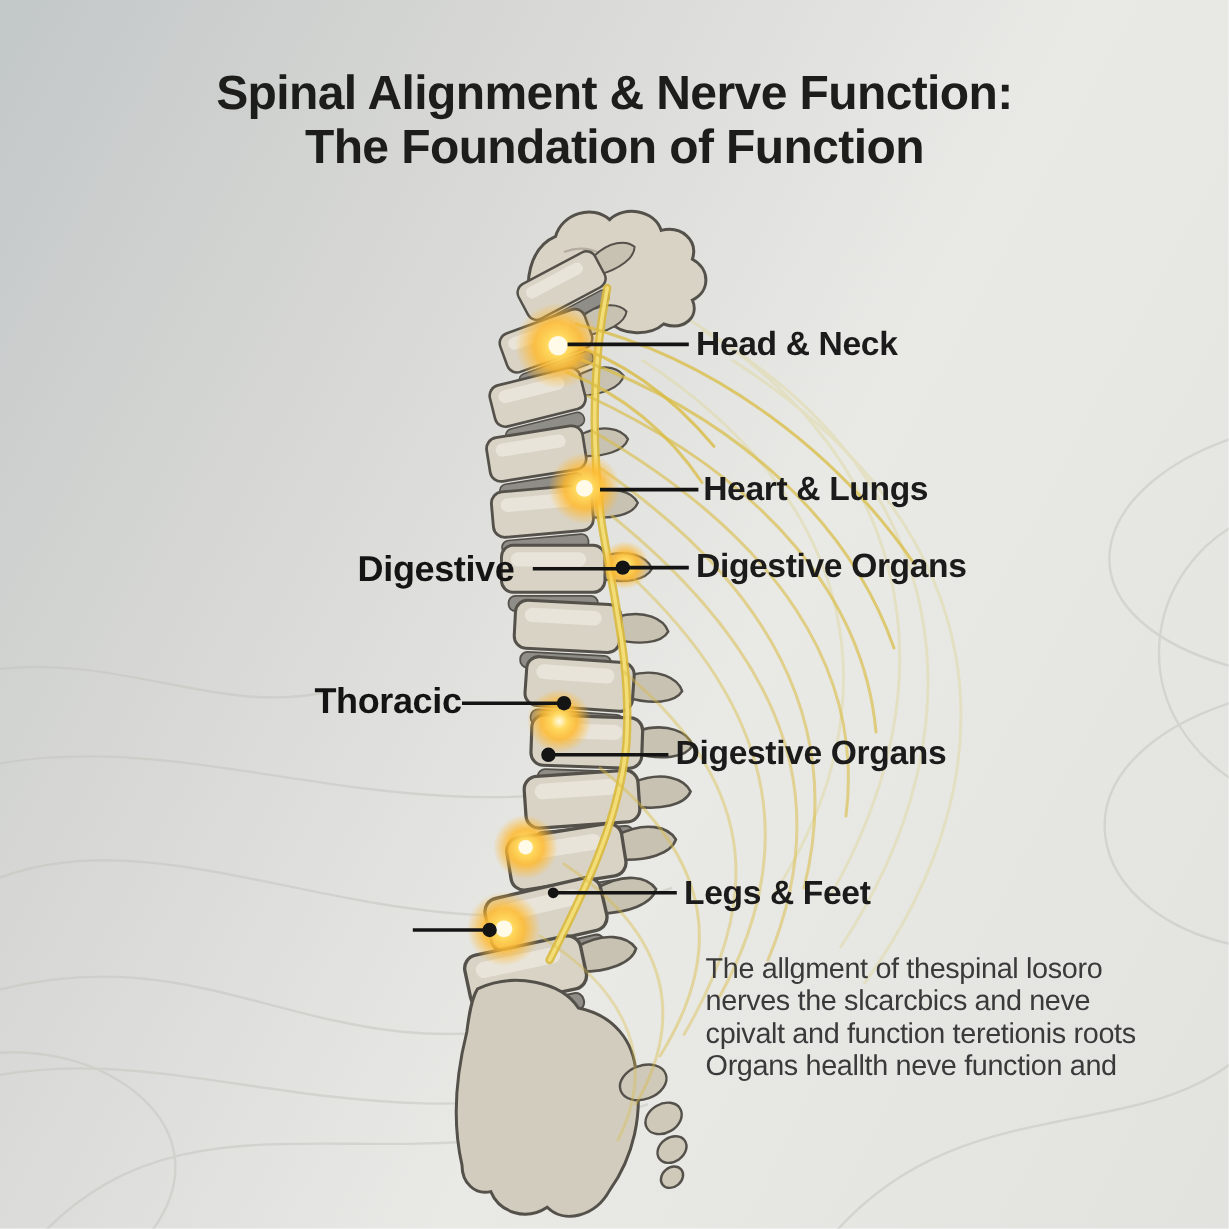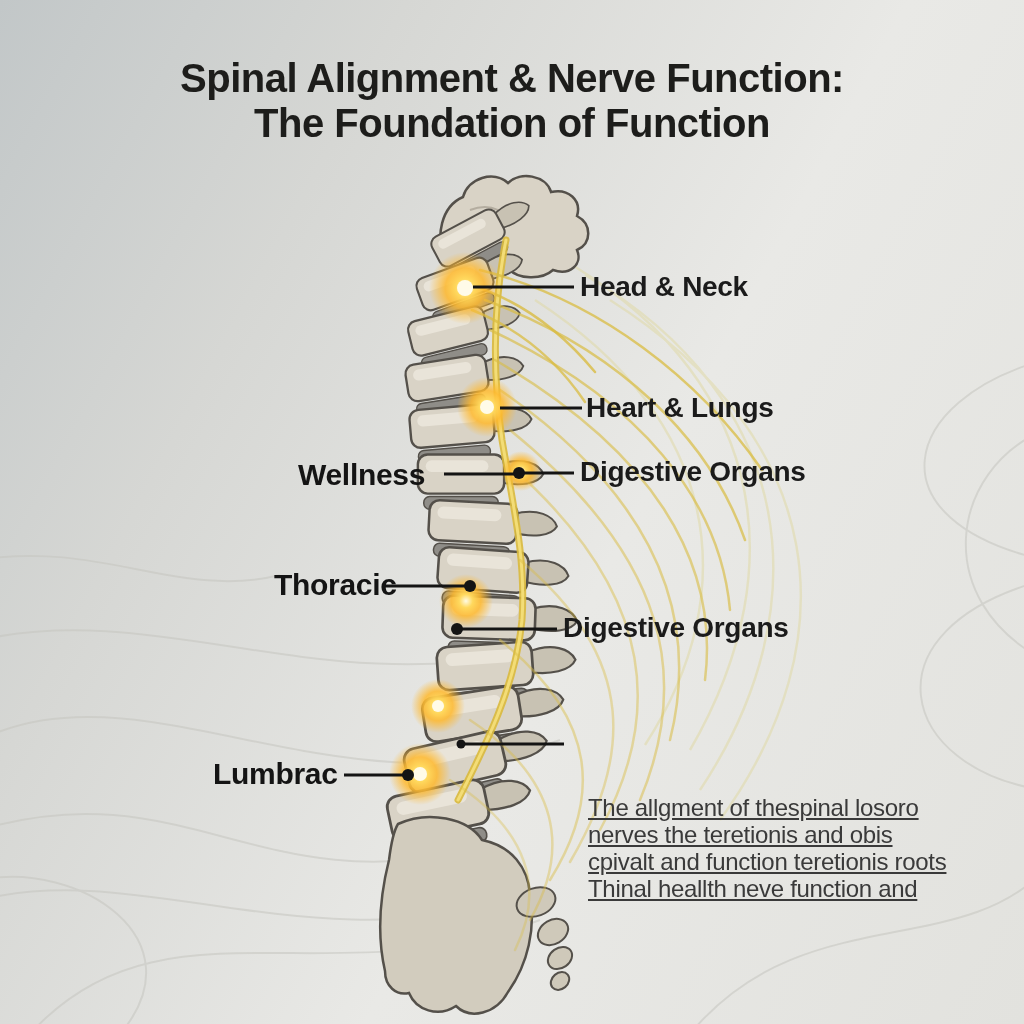--- a/index.html
+++ b/index.html
@@ -11,21 +11,21 @@
   svg.layer{position:absolute;left:0;top:0;width:1024px;height:1024px;}
   .title{
     position:absolute;top:56px;left:0;width:100%;text-align:center;
     font-size:40px;font-weight:700;color:#1d1d1b;line-height:45px;letter-spacing:-0.5px;
   }
   .lbl{position:absolute;transform:translateY(-50%);white-space:nowrap;}
   .lbl.region{font-weight:700;font-size:30px;color:#141414;letter-spacing:-0.3px;}
   .lbl.func{font-weight:700;font-size:28px;color:#1b1b1b;letter-spacing:-0.3px;}
   .caption{
     position:absolute;left:588px;top:794px;width:372px;
-    font-size:24px;line-height:27px;color:#3a3a3a;letter-spacing:-0.3px;text-decoration:underline;
+    font-size:24px;line-height:27px;color:#3a3a3a;letter-spacing:-0.3px;
   }
 </style>
 </head>
 <body>
 
 <div class="stage">
 
   <svg class="layer" viewBox="0 0 1024 1024" aria-hidden="true">
     <defs>
       <radialGradient id="glow">
@@ -137,29 +137,29 @@
       <circle cx="408" cy="775" r="6" stroke="none"></circle>
       <circle cx="461" cy="744" r="4.5" stroke="none"></circle>
     </g>
   </svg>
 
   <div class="title">
     <div>Spinal Alignment &amp; Nerve Function:</div>
     <div>The Foundation of Function</div>
   </div>
 
-  <div class="lbl region" style="left:298px;top:475px;">Wellness</div>
-  <div class="lbl region" style="left:262px;top:585px;margin-left:12px;">Thoracic</div>
-  <div class="lbl region" style="left:213px;top:774px;">Lumbrac</div>
+  <div class="lbl region" style="left:298px;top:475px;">Digestive</div>
+  <div class="lbl region" style="left:262px;top:585px;">Thoracic</div>
 
   <div class="lbl func" style="left:580px;top:287px;">Head &amp; Neck</div>
   <div class="lbl func" style="left:586px;top:408px;">Heart &amp; Lungs</div>
   <div class="lbl func" style="left:580px;top:472px;">Digestive Organs</div>
   <div class="lbl func" style="left:563px;top:628px;">Digestive Organs</div>
+  <div class="lbl func" style="left:570px;top:744px;">Legs &amp; Feet</div>
 
   <div class="caption">
     <div>The allgment of thespinal losoro</div>
-    <div>nerves the teretionis and obis</div>
+    <div>nerves the slcarcbics and neve</div>
     <div>cpivalt and function teretionis roots</div>
-    <div>Thinal heallth neve function and</div>
+    <div>Organs heallth neve function and</div>
   </div>
 
 </div>
 
 </body></html>

